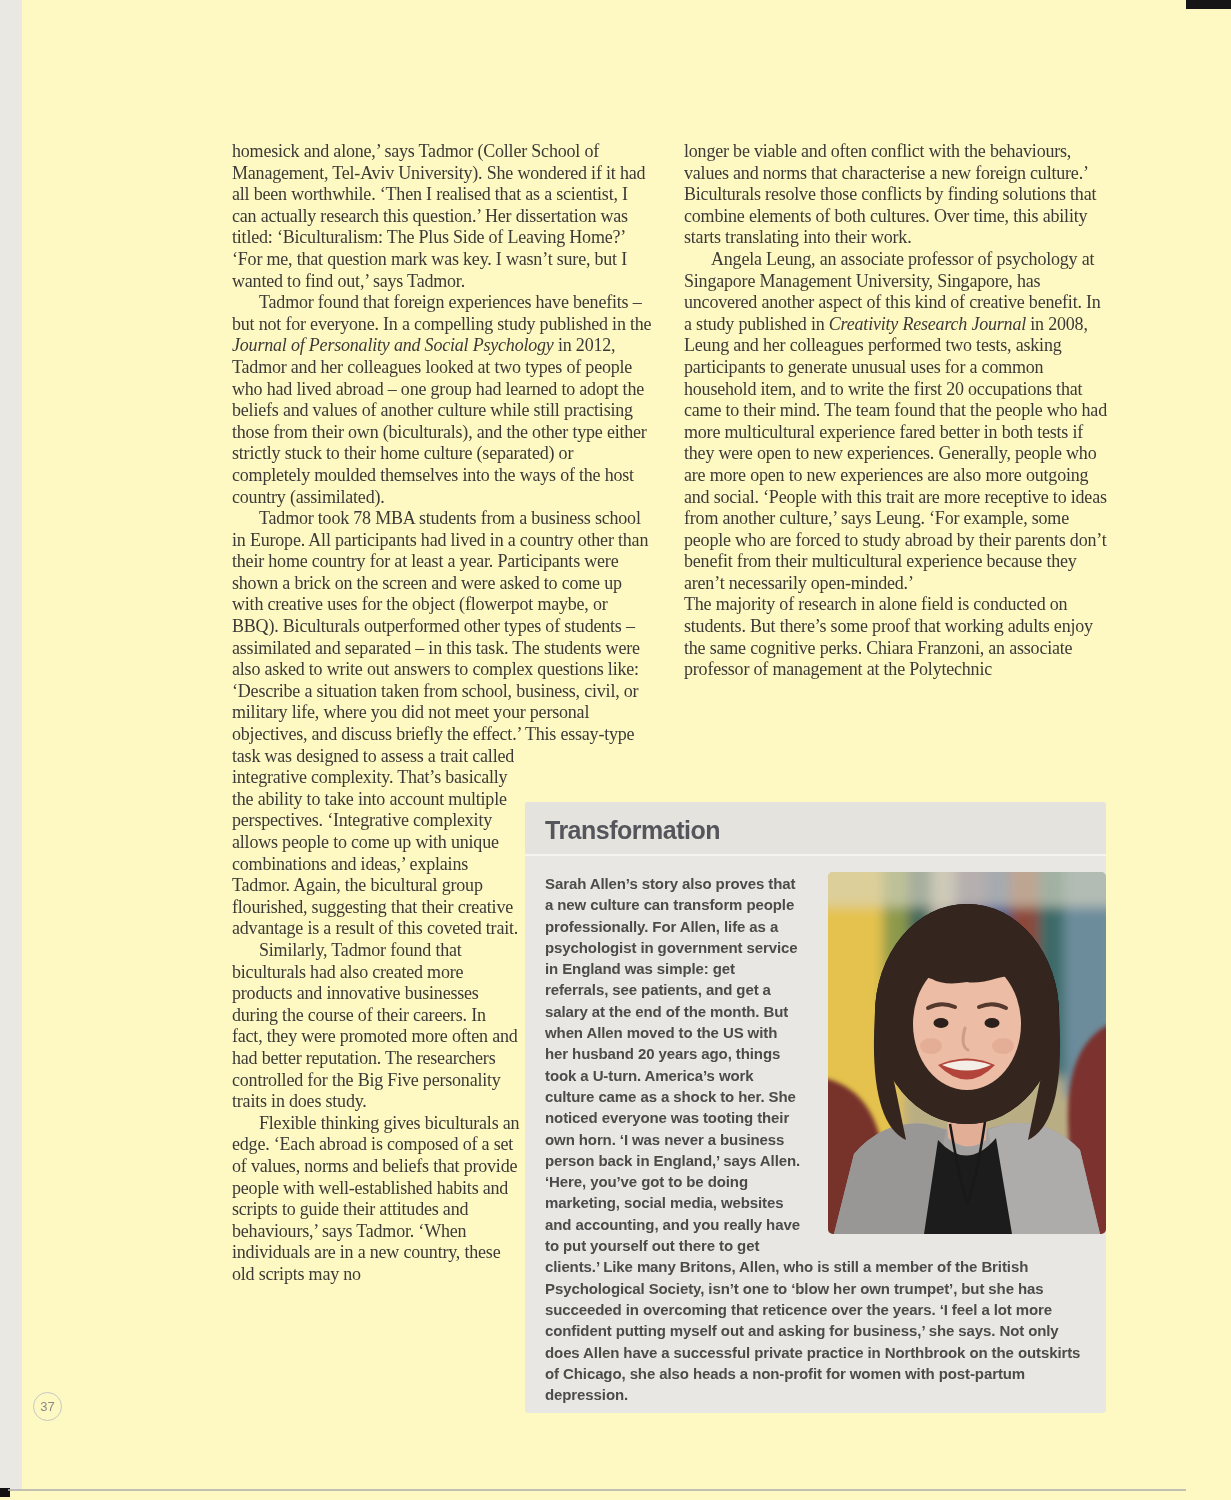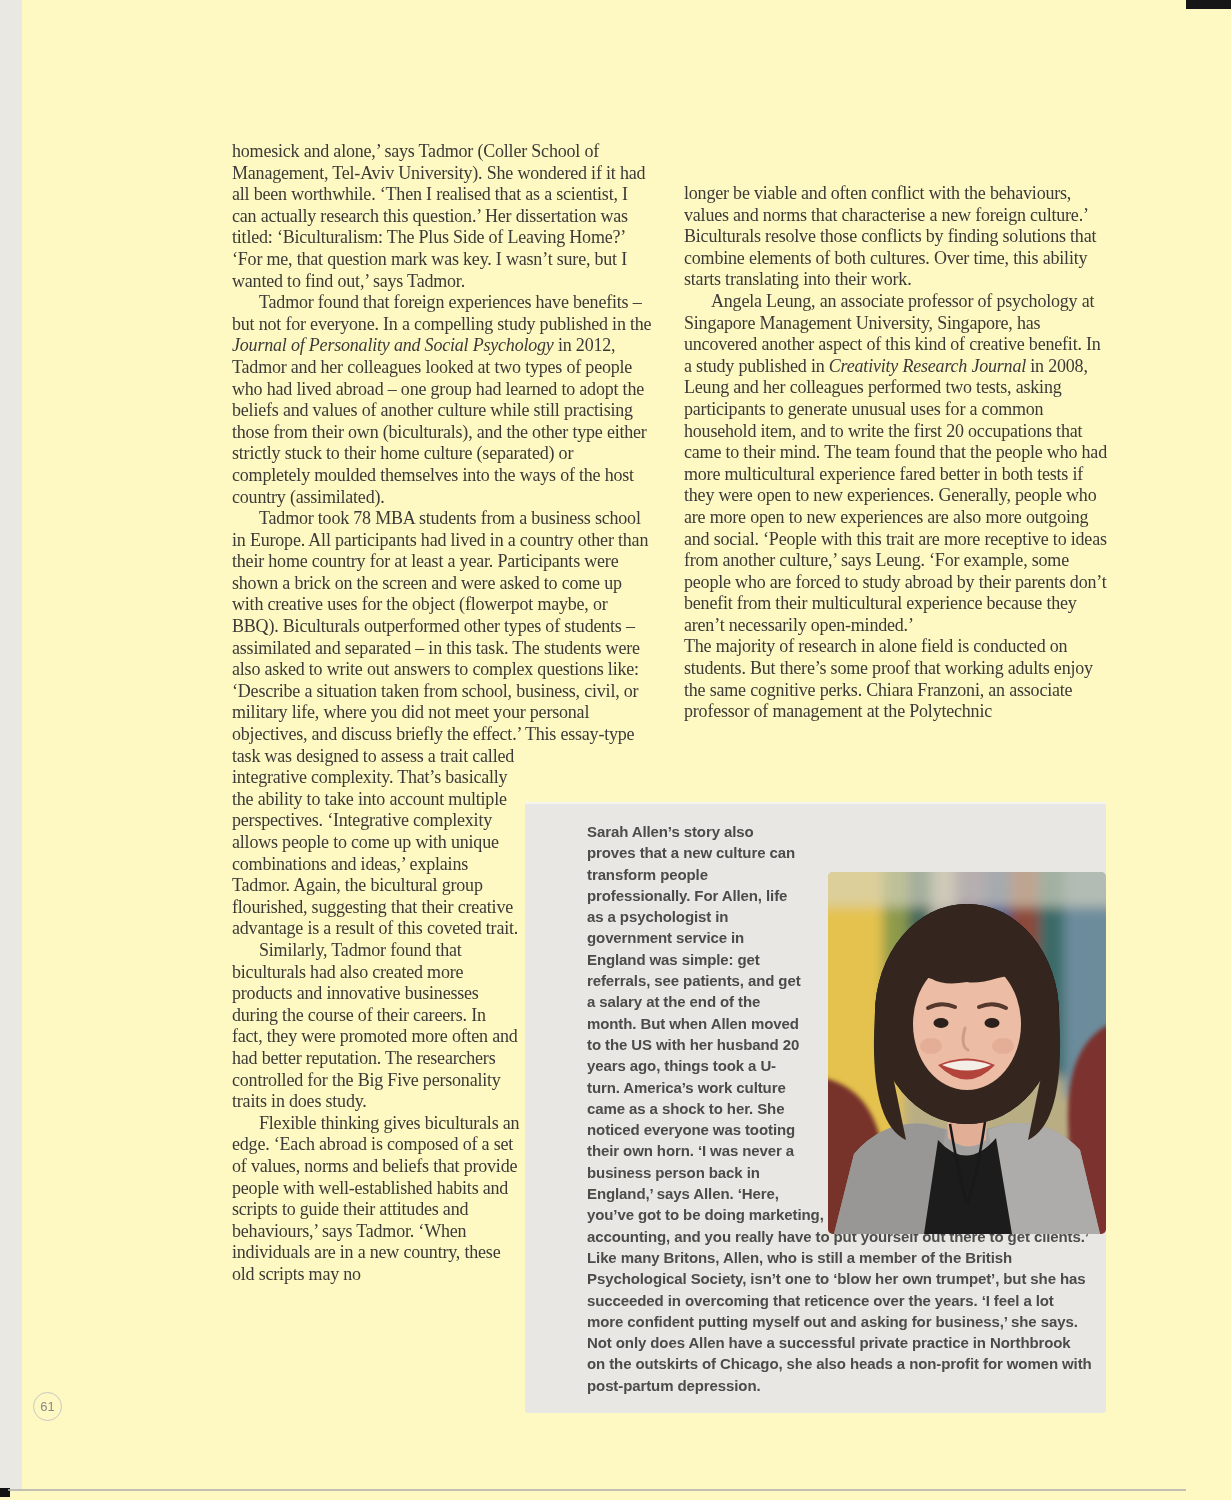--- a/index.html
+++ b/index.html
@@ -25,21 +25,21 @@
     text-align:left;
   }
   .body-text p{margin:0;}
   .body-text p + p{text-indent:27px;}
 
   #left-col{position:absolute;left:232px;top:141px;width:421px;height:1320px;}
   #left-col-wrap-spacer{
     float:right;width:133px;height:1320px;
     shape-outside:polygon(0 612px,133px 612px,133px 1320px,0 1320px);
   }
-  #right-col{position:absolute;left:684px;top:141px;width:428px;height:660px;margin-top:42px;}
+  #right-col{position:absolute;left:684px;top:141px;width:428px;height:660px;}
 
   .section-heading{
     font-family:"Liberation Sans",sans-serif;
     font-weight:bold;font-size:19px;line-height:22px;
     letter-spacing:-0.2px;
     color:#3e3a70;
     margin:36px 0 5px 0;
   }
   #right-col .section-body p{text-indent:0;}
 
@@ -52,21 +52,21 @@
   .sb-title{
     font-family:"Liberation Sans",sans-serif;
     font-weight:bold;font-size:25px;line-height:30px;
     letter-spacing:-0.5px;color:#54565b;margin:0;
   }
   .sb-divider{height:2px;background:#f5f4f0;}
   .sb-body{
     padding:17px 14px 0 20px;
     font-family:"Liberation Sans",sans-serif;
     font-weight:bold;font-size:15px;line-height:21.3px;
-    letter-spacing:-0.1px;color:#4b4b4a;margin-left:42px;
+    letter-spacing:-0.1px;color:#4b4b4a;
   }
   .sb-body p{margin:0;}
   #sb-photo-spacer{float:right;width:290px;height:372px;}
   #sb-photo{
     position:absolute;left:303px;top:70px;width:278px;height:362px;
     border-radius:5px;overflow:hidden;background:#caba8d;
   }
   #sb-photo svg{display:block;}
 
   
@@ -99,20 +99,23 @@
 
   <div id="right-col" class="body-text">
     <p>longer be viable and often conflict with the behaviours, values and norms that characterise a new foreign culture.’ Biculturals resolve those conflicts by finding solutions that combine elements of both cultures. Over time, this ability starts translating into their work.</p>
     <p>Angela Leung, an associate professor of psychology at Singapore Management University, Singapore, has uncovered another aspect of this kind of creative benefit. In a study published in <i>Creativity Research Journal</i> in 2008, Leung and her colleagues performed two tests, asking participants to generate unusual uses for a common household item, and to write the first 20 occupations that came to their mind. The team found that the people who had more multicultural experience fared better in both tests if they were open to new experiences. Generally, people who are more open to new experiences are also more outgoing and social. ‘People with this trait are more receptive to ideas from another culture,’ says Leung. ‘For example, some people who are forced to study abroad by their parents don’t benefit from their multicultural experience because they aren’t necessarily open-minded.’</p>
     <div class="section-body">
       <p>The majority of research in alone field is conducted on students. But there’s some proof that working adults enjoy the same cognitive perks. Chiara Franzoni, an associate professor of management at the Polytechnic</p>
     </div>
   </div>
 
   <div id="sidebar-box">
+    <div class="sb-header">
+      <h3 class="sb-title">Transformation</h3>
+    </div>
     <div class="sb-divider"></div>
     <div class="sb-body">
       <div id="sb-photo-spacer"></div>
       <p>Sarah Allen’s story also proves that a new culture can transform people professionally. For Allen, life as a psychologist in government service in England was simple: get referrals, see patients, and get a salary at the end of the month. But when Allen moved to the US with her husband 20 years ago, things took a U-turn. America’s work culture came as a shock to her. She noticed everyone was tooting their own horn. ‘I was never a business person back in England,’ says Allen. ‘Here, you’ve got to be doing marketing, social media, websites and accounting, and you really have to put yourself out there to get clients.’ Like many Britons, Allen, who is still a member of the British Psychological Society, isn’t one to ‘blow her own trumpet’, but she has succeeded in overcoming that reticence over the years. ‘I feel a lot more confident putting myself out and asking for business,’ she says. Not only does Allen have a successful private practice in Northbrook on the outskirts of Chicago, she also heads a non-profit for women with post-partum depression.</p>
     </div>
 
     <div id="sb-photo">
       <svg width="278" height="362" viewBox="0 0 278 362" xmlns="http://www.w3.org/2000/svg">
         <defs>
           <filter id="bgblur" x="-20%" y="-20%" width="140%" height="140%">
@@ -175,16 +178,16 @@
           <ellipse cx="103" cy="174" rx="11" ry="8" fill="#dfa28a" opacity="0.55"></ellipse>
           <ellipse cx="175" cy="174" rx="11" ry="8" fill="#dfa28a" opacity="0.55"></ellipse>
 
           <path d="M122,252 Q132,310 139,332 M157,250 Q148,310 139,332" stroke="#191919" stroke-width="2.5" fill="none"></path>
         </g>
       </svg>
     </div>
   </div>
 
   <div id="page-number-badge">
-    <span>61</span>
+    <span>37</span>
   </div>
 
 </div>
 
 </body></html>

